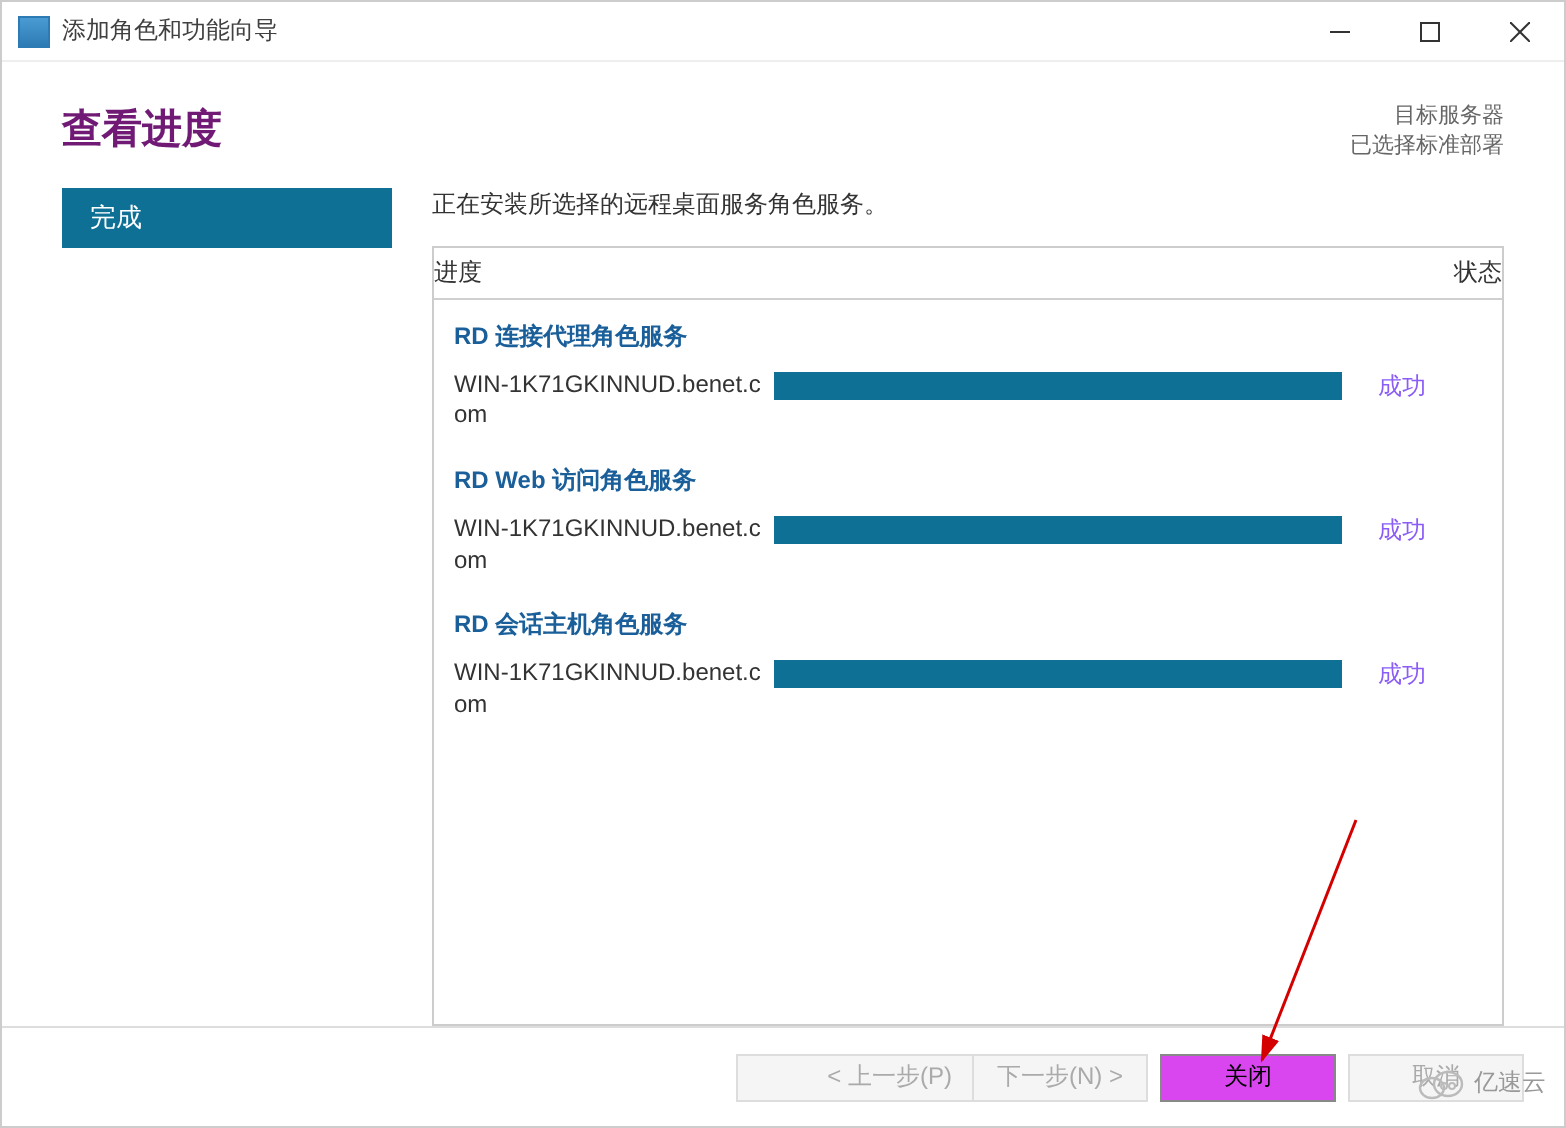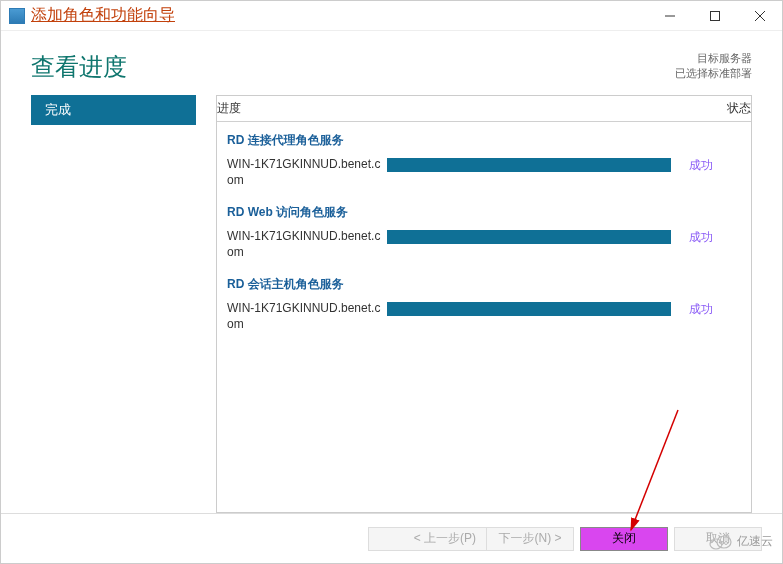--- a/index.html
+++ b/index.html
@@ -2,27 +2,27 @@
 <html><head>
   <meta charset="utf-8">
   <style>
     * { box-sizing: border-box; margin: 0; padding: 0; font-family: "Microsoft YaHei", "Segoe UI", sans-serif; }
     body { width: 783px; height: 564px; background: #fff; position: relative; overflow: hidden; }
     
     .window { width: 783px; height: 564px; border: 1px solid #ccc; display: flex; flex-direction: column; background: #fff; }
     
     .titlebar { height: 30px; display: flex; align-items: center; border-bottom: 1px solid #eee; position: relative; }
     .titlebar-icon { width: 16px; height: 16px; margin-left: 8px; margin-right: 6px; background: linear-gradient(180deg, #4a9bd3 0%, #2d7bb5 100%); border: 1px solid #2d7bb5; }
-    .titlebar-title { font-size: 16px; color: #c2410c; text-decoration: underline; }
+    .titlebar-title { font-size: 12px; color: #404040; }
     .titlebar-controls { position: absolute; right: 0; top: 0; display: flex; }
     .win-btn { width: 45px; height: 29px; display: flex; align-items: center; justify-content: center; font-size: 14px; color: #333; }
     .win-btn svg { width: 10px; height: 10px; }
     
     .header-area { padding: 20px 30px 12px 30px; display: flex; justify-content: space-between; align-items: flex-start; }
-    .page-title { font-size: 24px; color: #0f766e; font-weight: 400; }
+    .page-title { font-size: 20px; color: #701a75; font-weight: 700; }
     .target-info { text-align: right; font-size: 11px; color: #666; line-height: 1.4; }
     
     .body-area { display: flex; flex: 1; padding: 0 0 0 30px; }
     
     .sidebar { width: 165px; }
     .step-active { background: #0f7096; color: #fff; font-size: 13px; padding: 6px 14px; }
     
     .content { flex: 1; padding: 0 30px 0 20px; display: flex; flex-direction: column; }
     .install-msg { font-size: 12px; color: #333; margin-bottom: 12px; }
     
@@ -87,20 +87,21 @@
       <div>已选择标准部署</div>
     </div>
   </div>
 
   <div class="body-area">
     <div class="sidebar">
       <div class="step-active">完成</div>
     </div>
 
     <div class="content">
+      <div class="install-msg">正在安装所选择的远程桌面服务角色服务。</div>
 
       <div class="progress-panel">
         <div class="progress-header-row">
           <div class="ph-progress">进度</div>
           <div class="ph-status">状态</div>
         </div>
 
         <div class="service-block">
           <div class="service-title">RD 连接代理角色服务</div>
           <div class="service-row">

